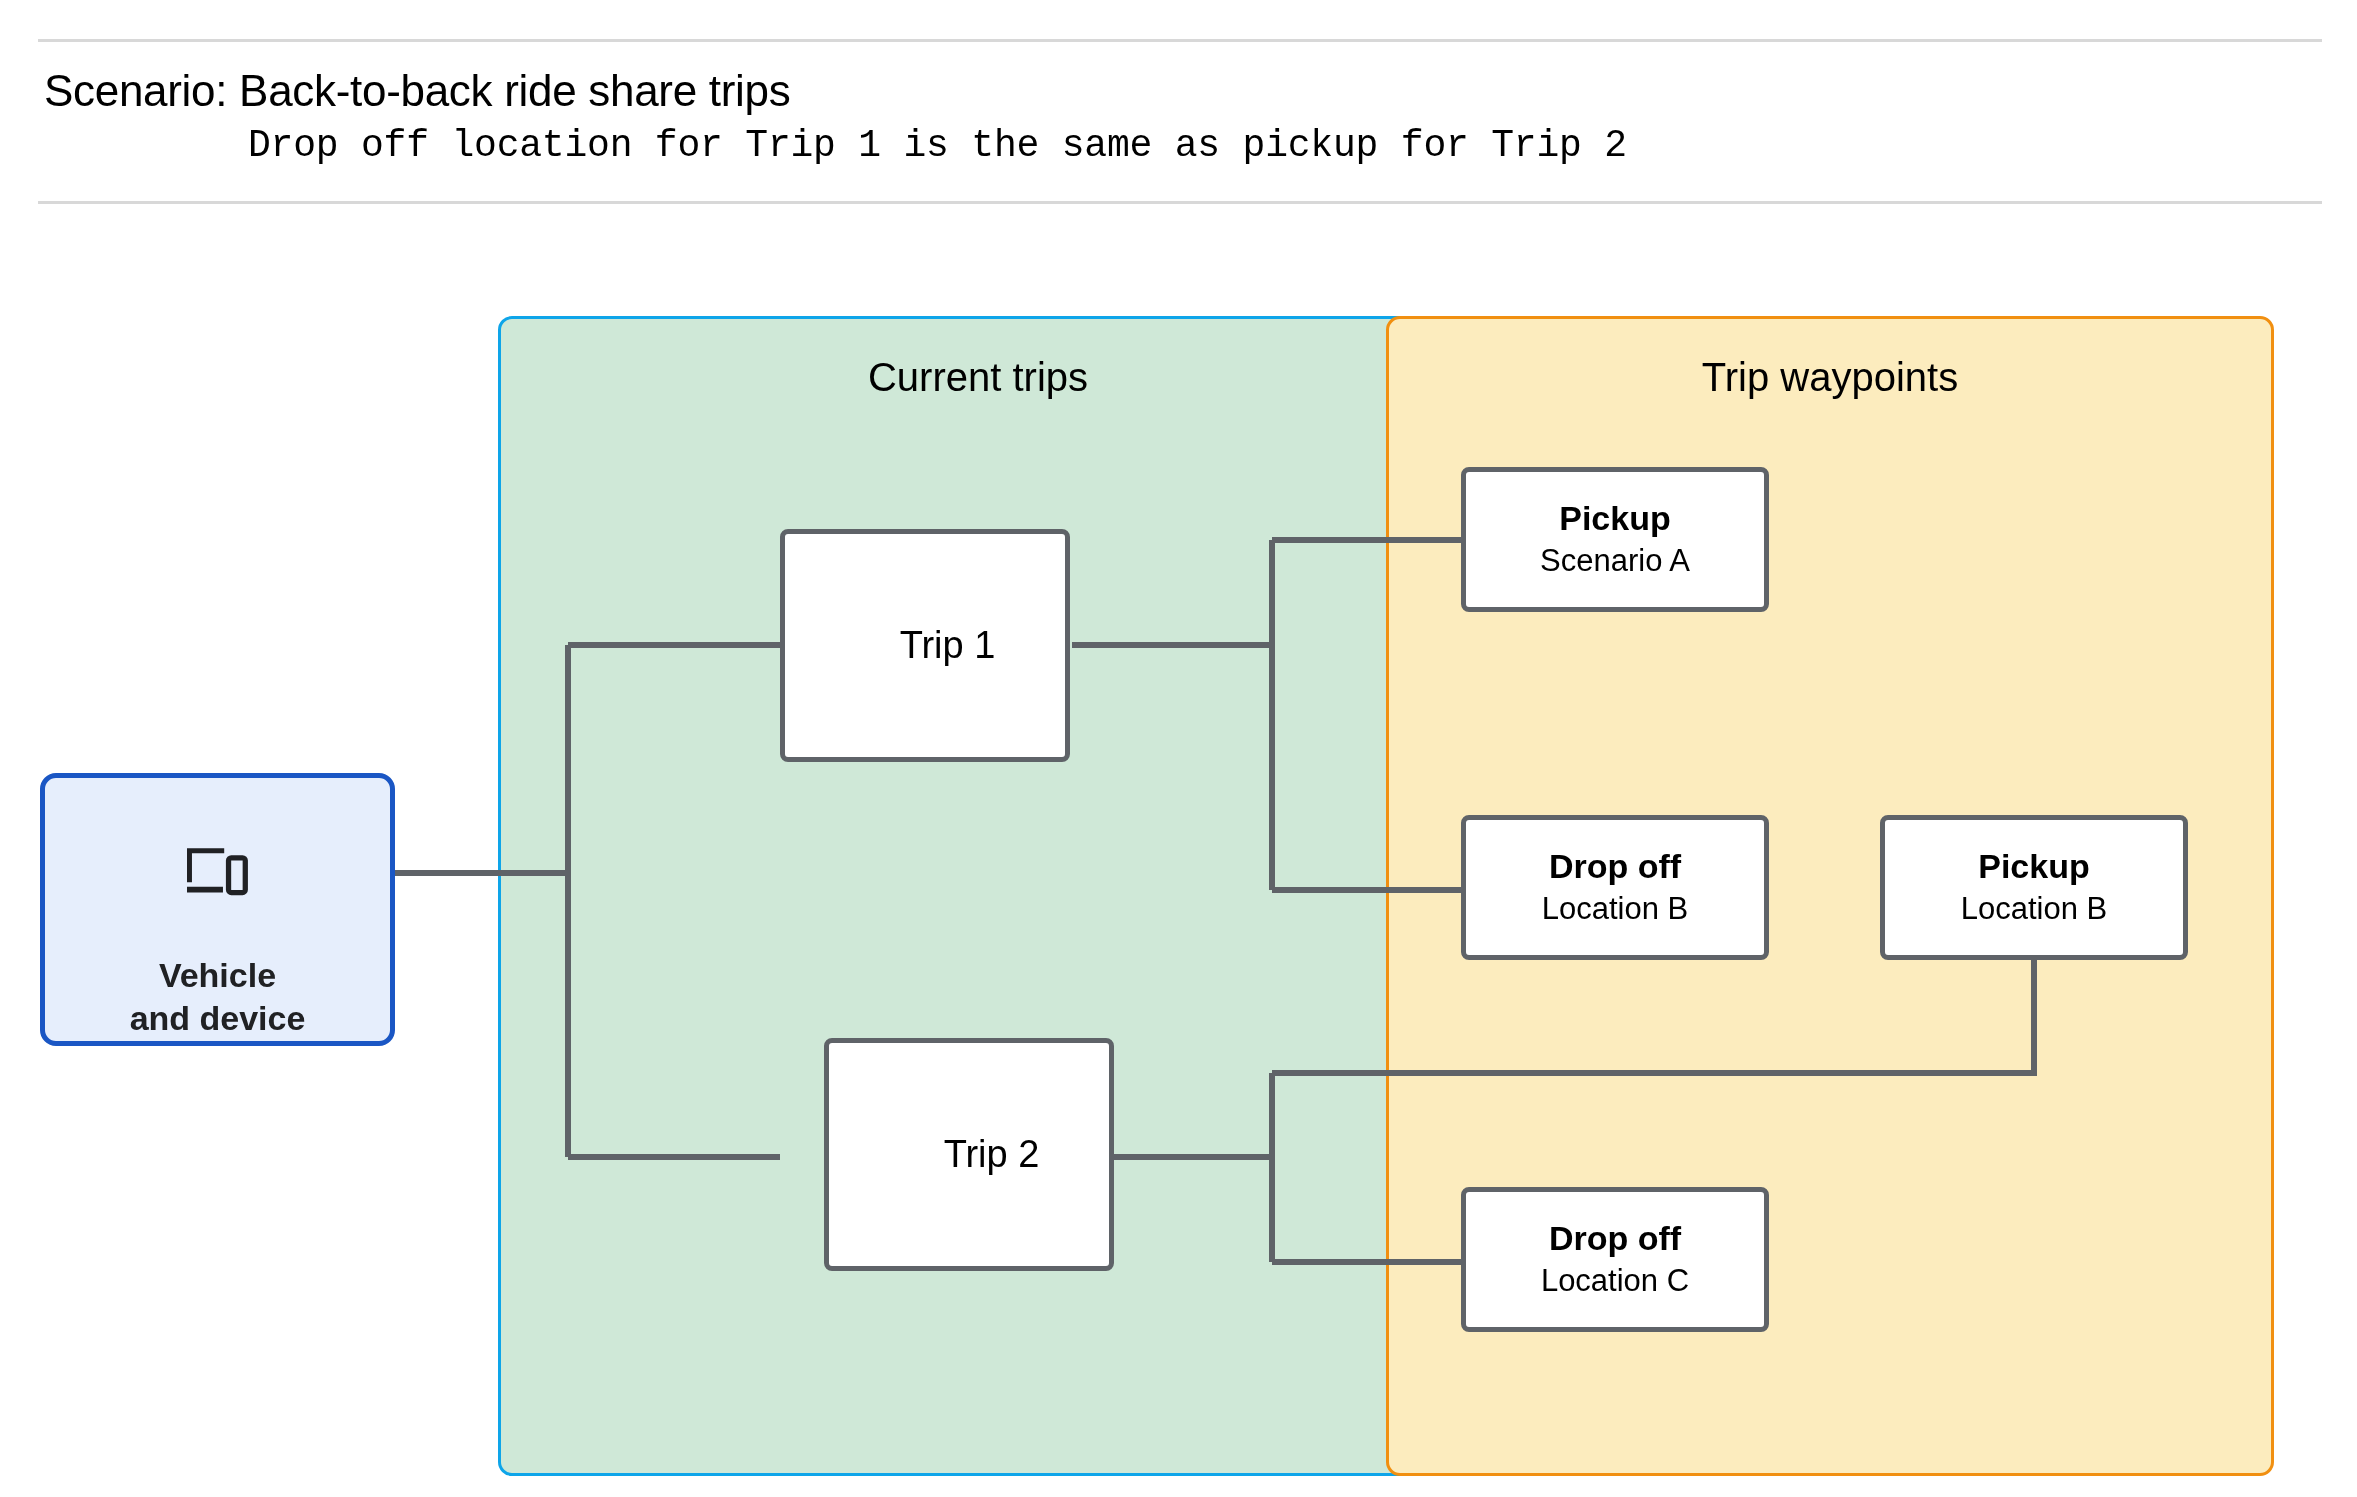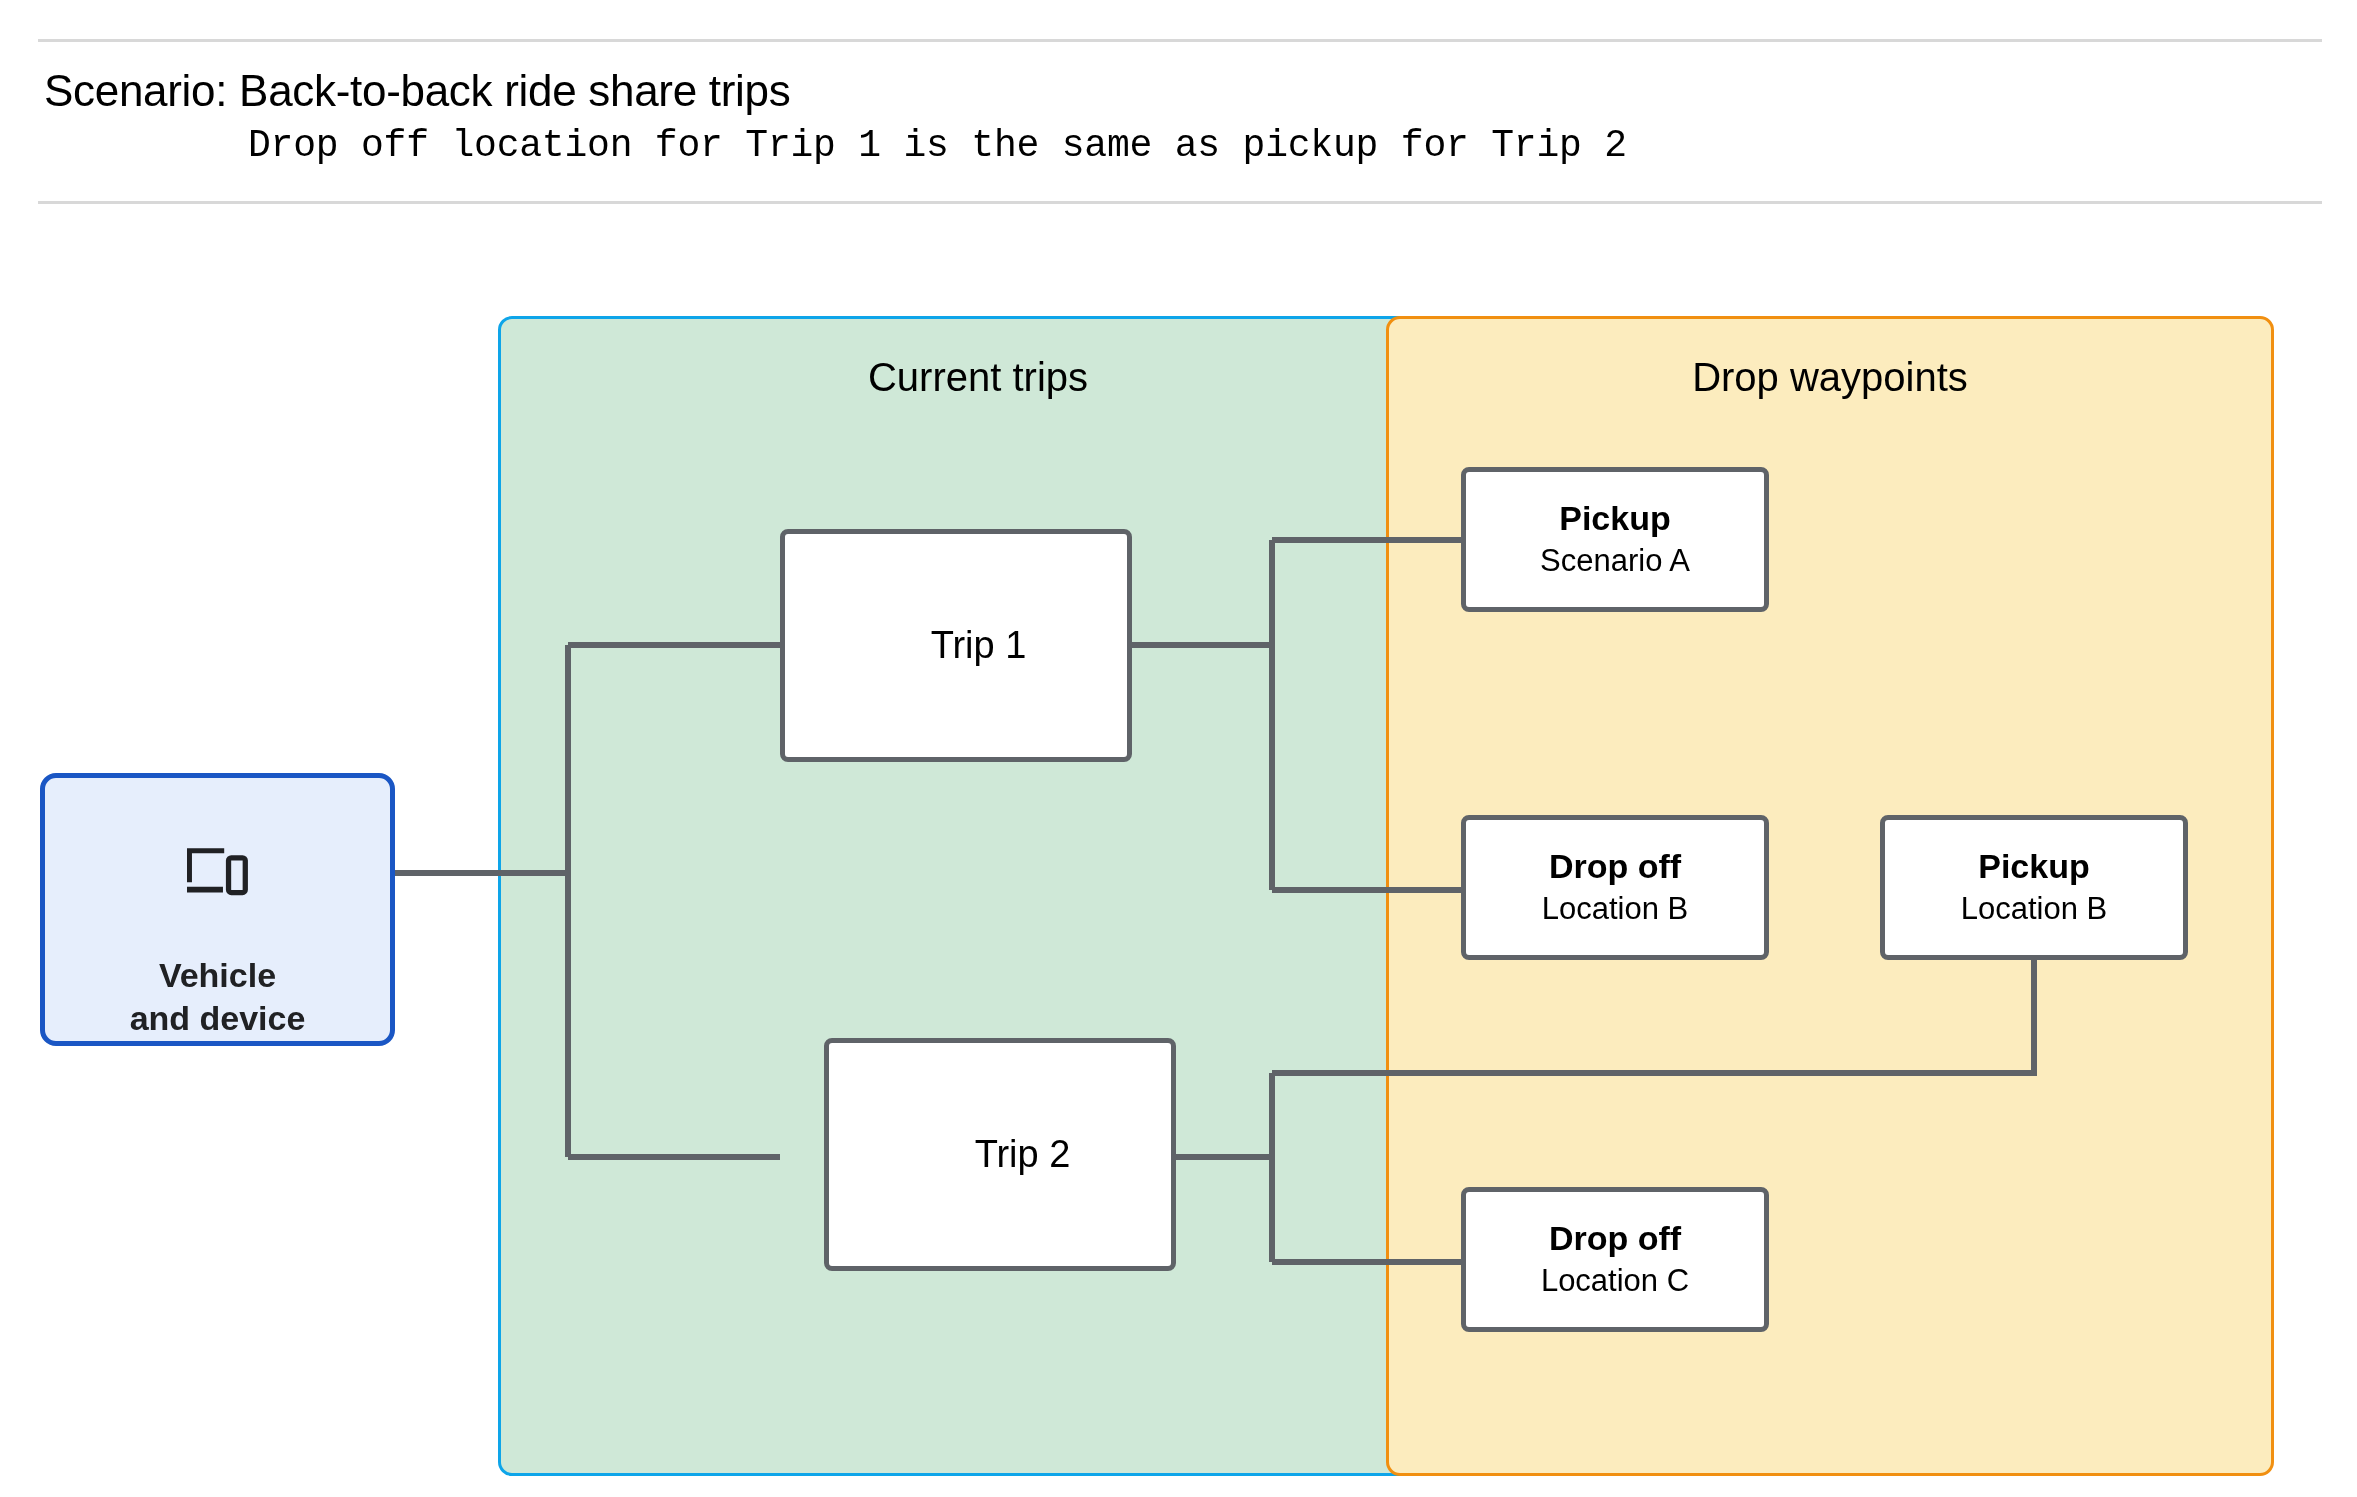--- a/index.html
+++ b/index.html
@@ -109,21 +109,21 @@
   }
   .node .subtitle {
     font-size: 31px;
     font-weight: 400;
     color: #000000;
     line-height: 1.2;
     margin-top: 4px;
   }
 
   #node-trip-1, #node-trip-2 {
-    width: 352px;
+    width: 290px;
     height: 233px;
     padding-left: 45px;
   }
   #node-trip-1 { left: 780px; top: 529px; }
   #node-trip-2 { left: 780px; top: 1038px; margin-left: 44px; }
   #node-trip-1 .title, #node-trip-2 .title {
     font-size: 38px;
     font-weight: 400;
   }
 
@@ -166,21 +166,21 @@
   <div class="hdr-rule" id="hdr-rule-top"></div>
   <div id="scenario-title">Scenario: Back-to-back ride share trips</div>
   <div id="scenario-subtitle">Drop off  location for Trip 1 is the same as pickup for Trip 2</div>
   <div class="hdr-rule" id="hdr-rule-bot"></div>
 
   <div class="group-panel" id="panel-current-trips">
     <div class="group-title">Current trips</div>
   </div>
 
   <div class="group-panel" id="panel-trip-waypoints">
-    <div class="group-title">Drop waypoints</div>
+    <div class="group-title">Trip waypoints</div>
   </div>
 
   <svg id="connectors" viewBox="0 0 2357 1497" width="2357" height="1497" xmlns="http://www.w3.org/2000/svg">
     <g fill="none" stroke="#5f6368" stroke-width="6" stroke-linecap="butt" stroke-linejoin="miter">
 
       <path d="M 395 873 L 568 873"></path>
 
       <path d="M 568 645 L 568 1157"></path>
 
       <path d="M 568 645 L 780 645"></path>

